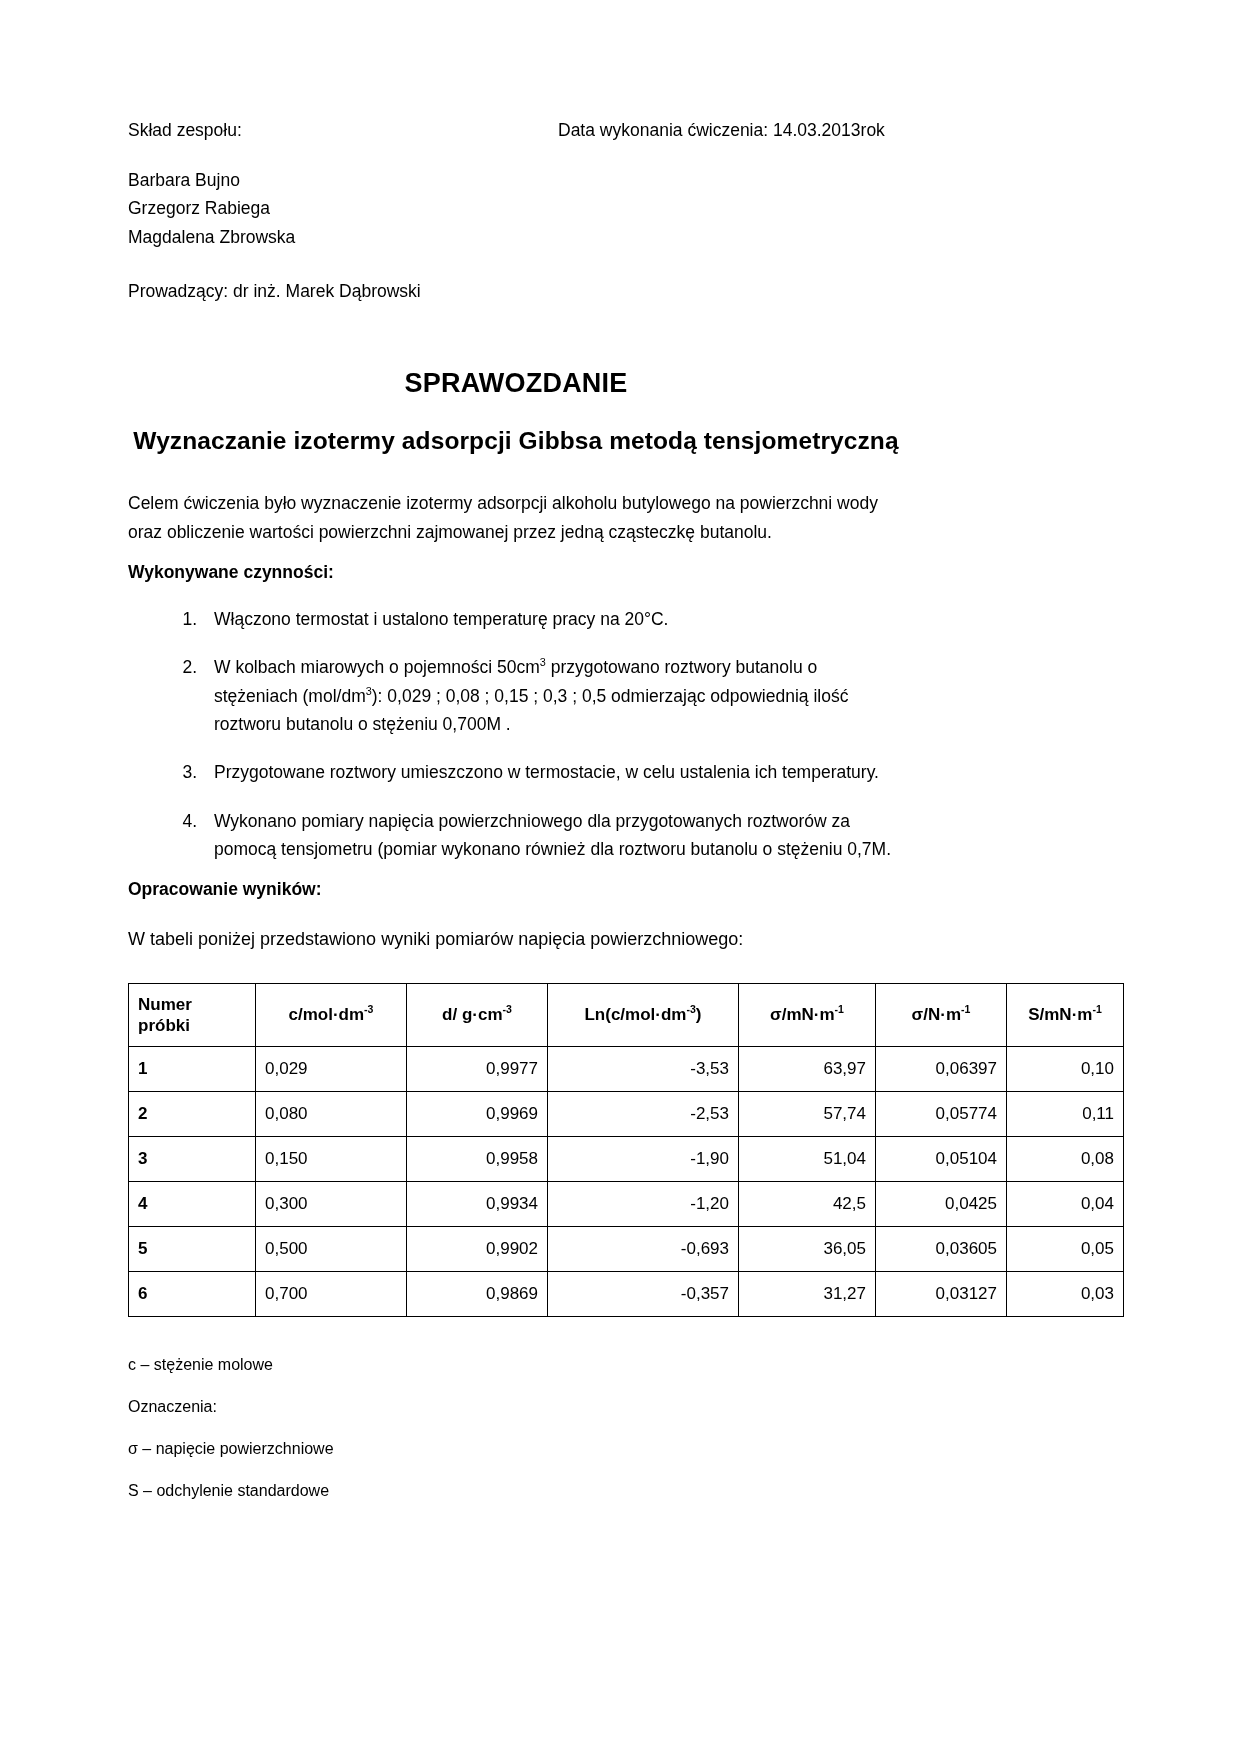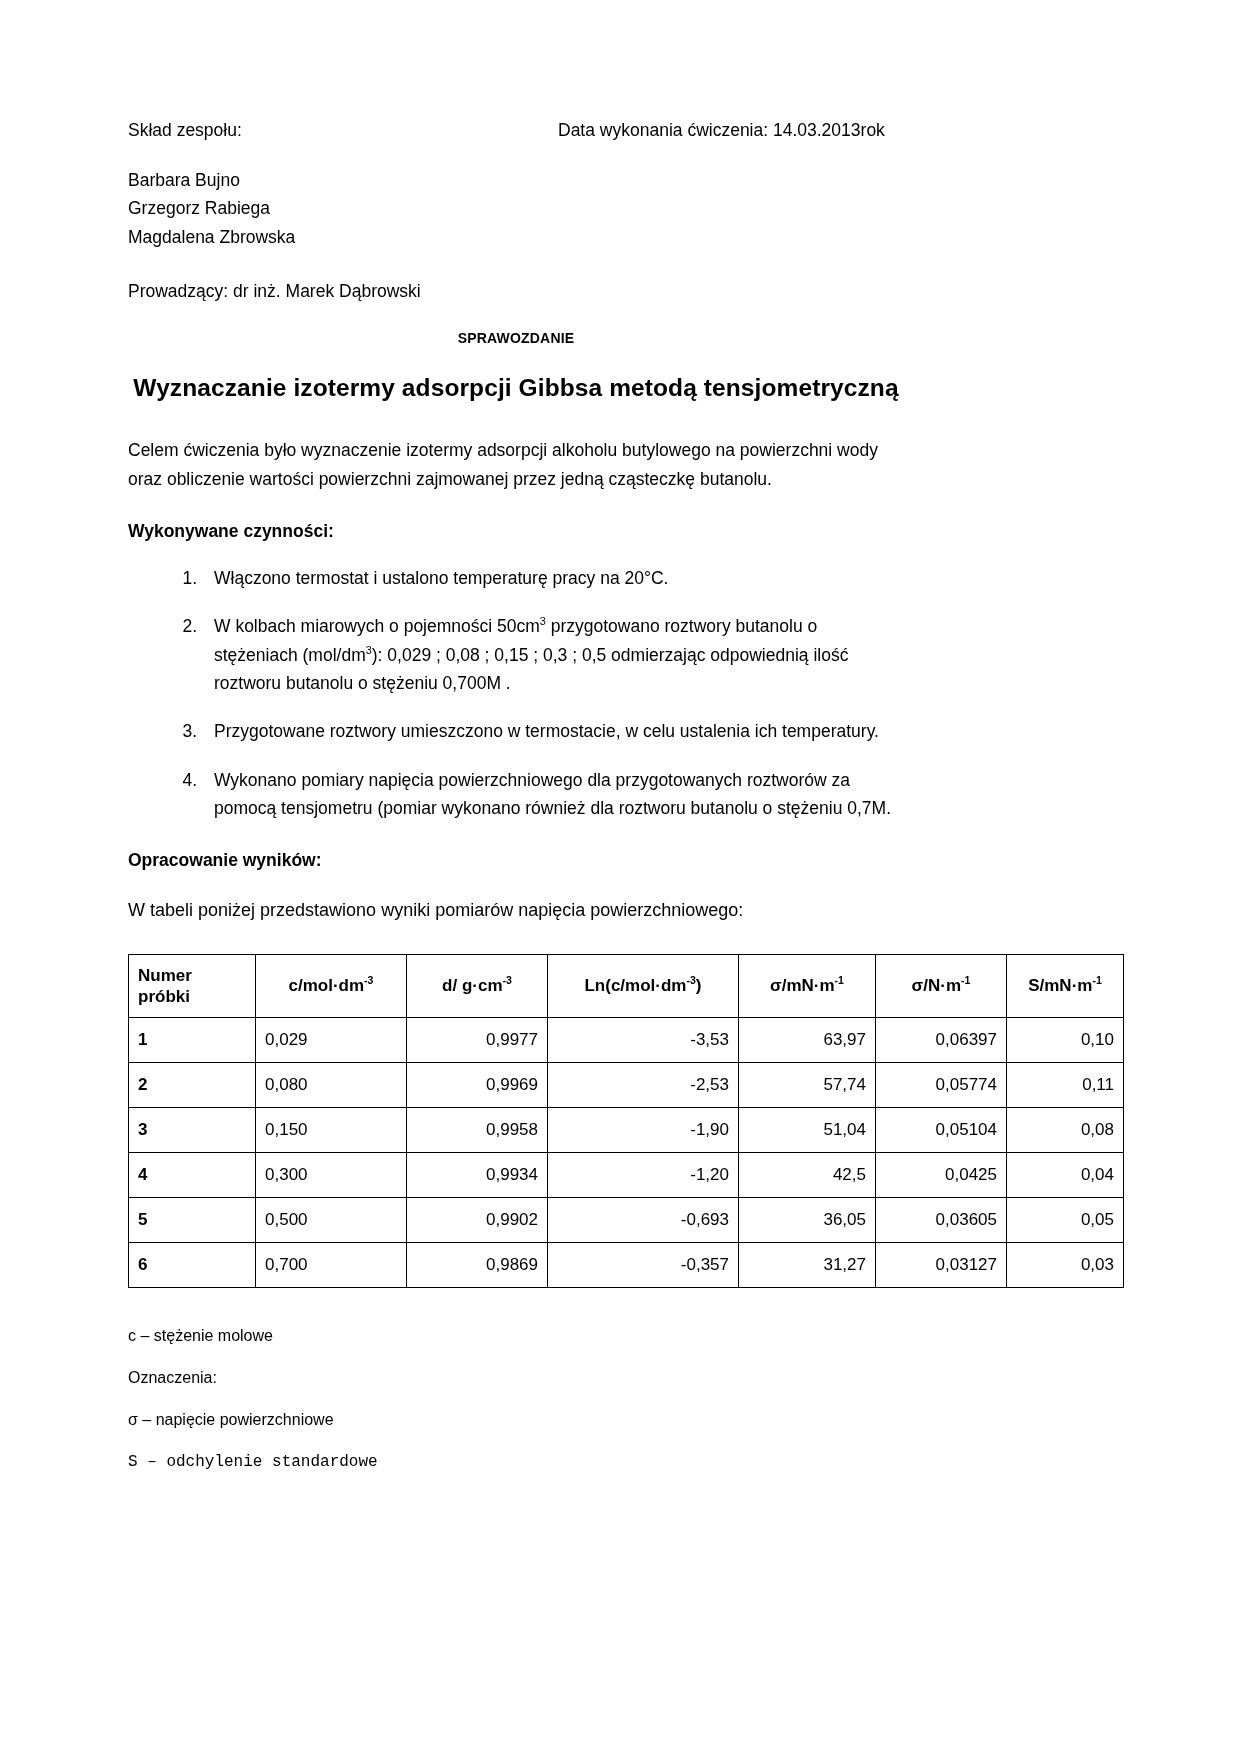--- a/index.html
+++ b/index.html
@@ -46,43 +46,43 @@
     line-height: 1.62;
   }
   .supervisor {
     margin-top: 30px;
     font-size: 17.5px;
     line-height: 1.2;
   }
 
   
   .doc-kind {
-    margin-top: 28px;
+    margin-top: 66px;
     text-align: center;
-    font-size: 14px;
+    font-size: 27px;
     font-weight: bold;
     letter-spacing: 0.2px;
   }
   .doc-title {
     margin-top: 28px;
     text-align: center;
     font-size: 24.5px;
     font-weight: bold;
     letter-spacing: 0.1px;
   }
 
   
   .intro {
     margin-top: 34px;
     font-size: 17.5px;
     line-height: 1.62;
     text-align: left;
   }
   .section-head {
-    margin-top: 28px;
+    margin-top: 16px;
     font-size: 17.5px;
     font-weight: bold;
   }
   ol.steps {
     margin: 22px 0 0 0;
     padding-left: 74px;
     font-size: 17.5px;
     line-height: 1.62;
   }
   ol.steps > li {
@@ -140,21 +140,21 @@
 
   
   .legend {
     margin-top: 40px;
     font-size: 16px;
     line-height: 1.0;
   }
   .legend .legend-line {
     margin-bottom: 26px;
   }
-  .legend .legend-line:last-child { margin-bottom: 12px; font-family: Liberation Mono, monospace; }
+  .legend .legend-line:last-child { margin-bottom: 12px; }
 </style>
 </head>
 <body>
 
 <div class="page">
 
   <div class="header-row">
     <div class="header-left">Skład zespołu:</div>
     <div class="header-right">Data wykonania ćwiczenia:  14.03.2013rok</div>
   </div>

